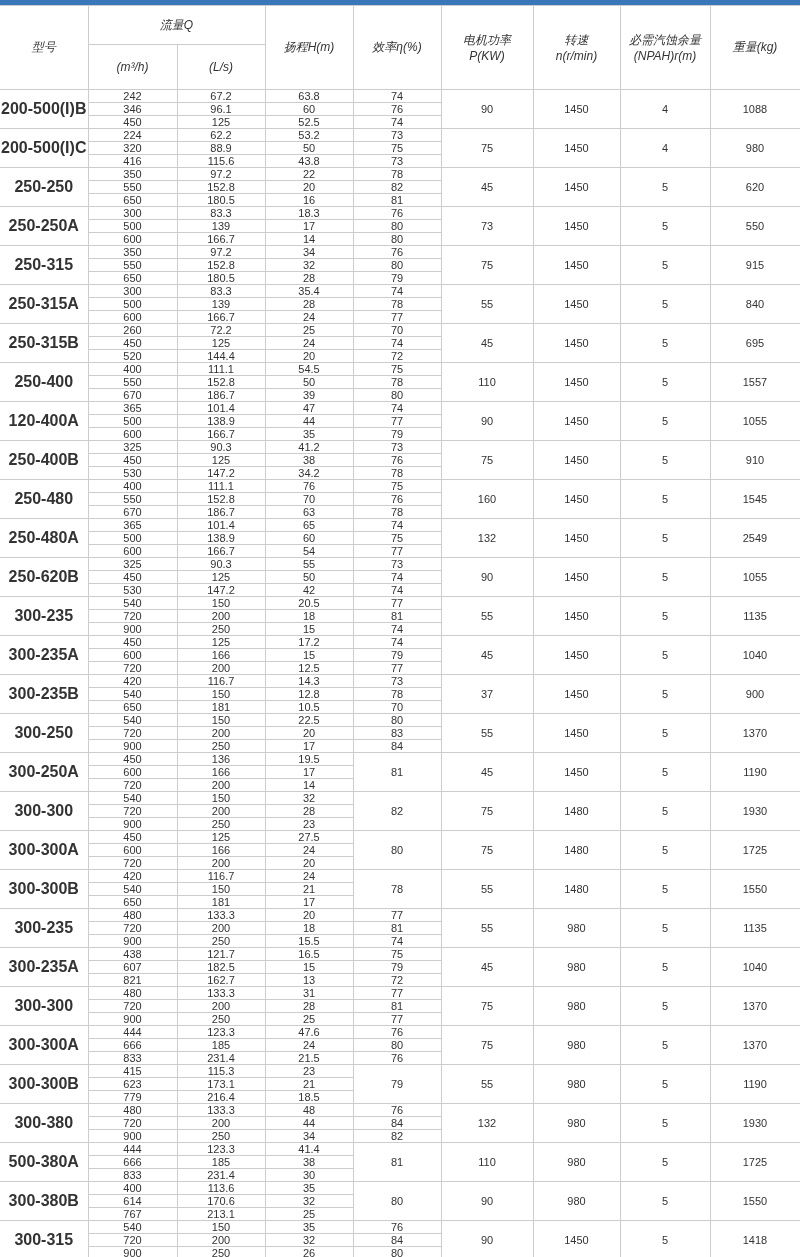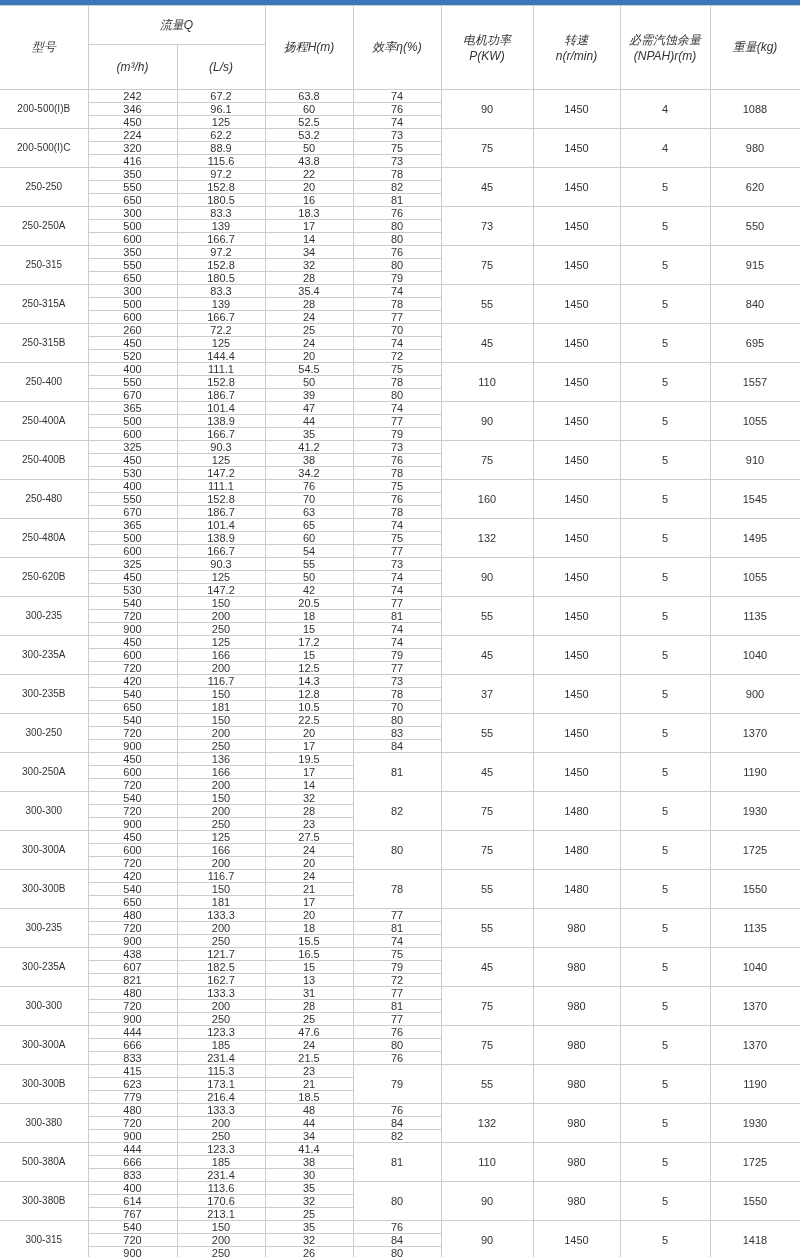--- a/index.html
+++ b/index.html
@@ -53,21 +53,22 @@
     display: block;
     line-height: 16px;
   }
   tbody td {
     font-size: 11px;
     height: 12px;
     line-height: 12px;
     padding: 0;
   }
   tbody td.model-cell {
-    font-size: 10px;
+    font-size: 16px;
+    font-weight: bold;
   }
 </style>
 </head>
 <body>
 
 <div class="page">
   <div class="accent-bar"></div>
 
   <table class="spec-table">
     <colgroup>
@@ -285,21 +286,21 @@
           <td>50</td>
           <td>78</td>
         </tr>
         <tr>
           <td>670</td>
           <td>186.7</td>
           <td>39</td>
           <td>80</td>
         </tr>
         <tr>
-          <td rowspan="3" class="model-cell">250-400A</td>
+          <td rowspan="3" class="model-cell">120-400A</td>
           <td>365</td>
           <td>101.4</td>
           <td>47</td>
           <td>74</td>
           <td rowspan="3">90</td>
           <td rowspan="3">1450</td>
           <td rowspan="3">5</td>
           <td rowspan="3">1055</td>
         </tr>
         <tr>
@@ -362,21 +363,21 @@
         </tr>
         <tr>
           <td rowspan="3" class="model-cell">250-480A</td>
           <td>365</td>
           <td>101.4</td>
           <td>65</td>
           <td>74</td>
           <td rowspan="3">132</td>
           <td rowspan="3">1450</td>
           <td rowspan="3">5</td>
-          <td rowspan="3">1495</td>
+          <td rowspan="3">2549</td>
         </tr>
         <tr>
           <td>500</td>
           <td>138.9</td>
           <td>60</td>
           <td>75</td>
         </tr>
         <tr>
           <td>600</td>
           <td>166.7</td>

